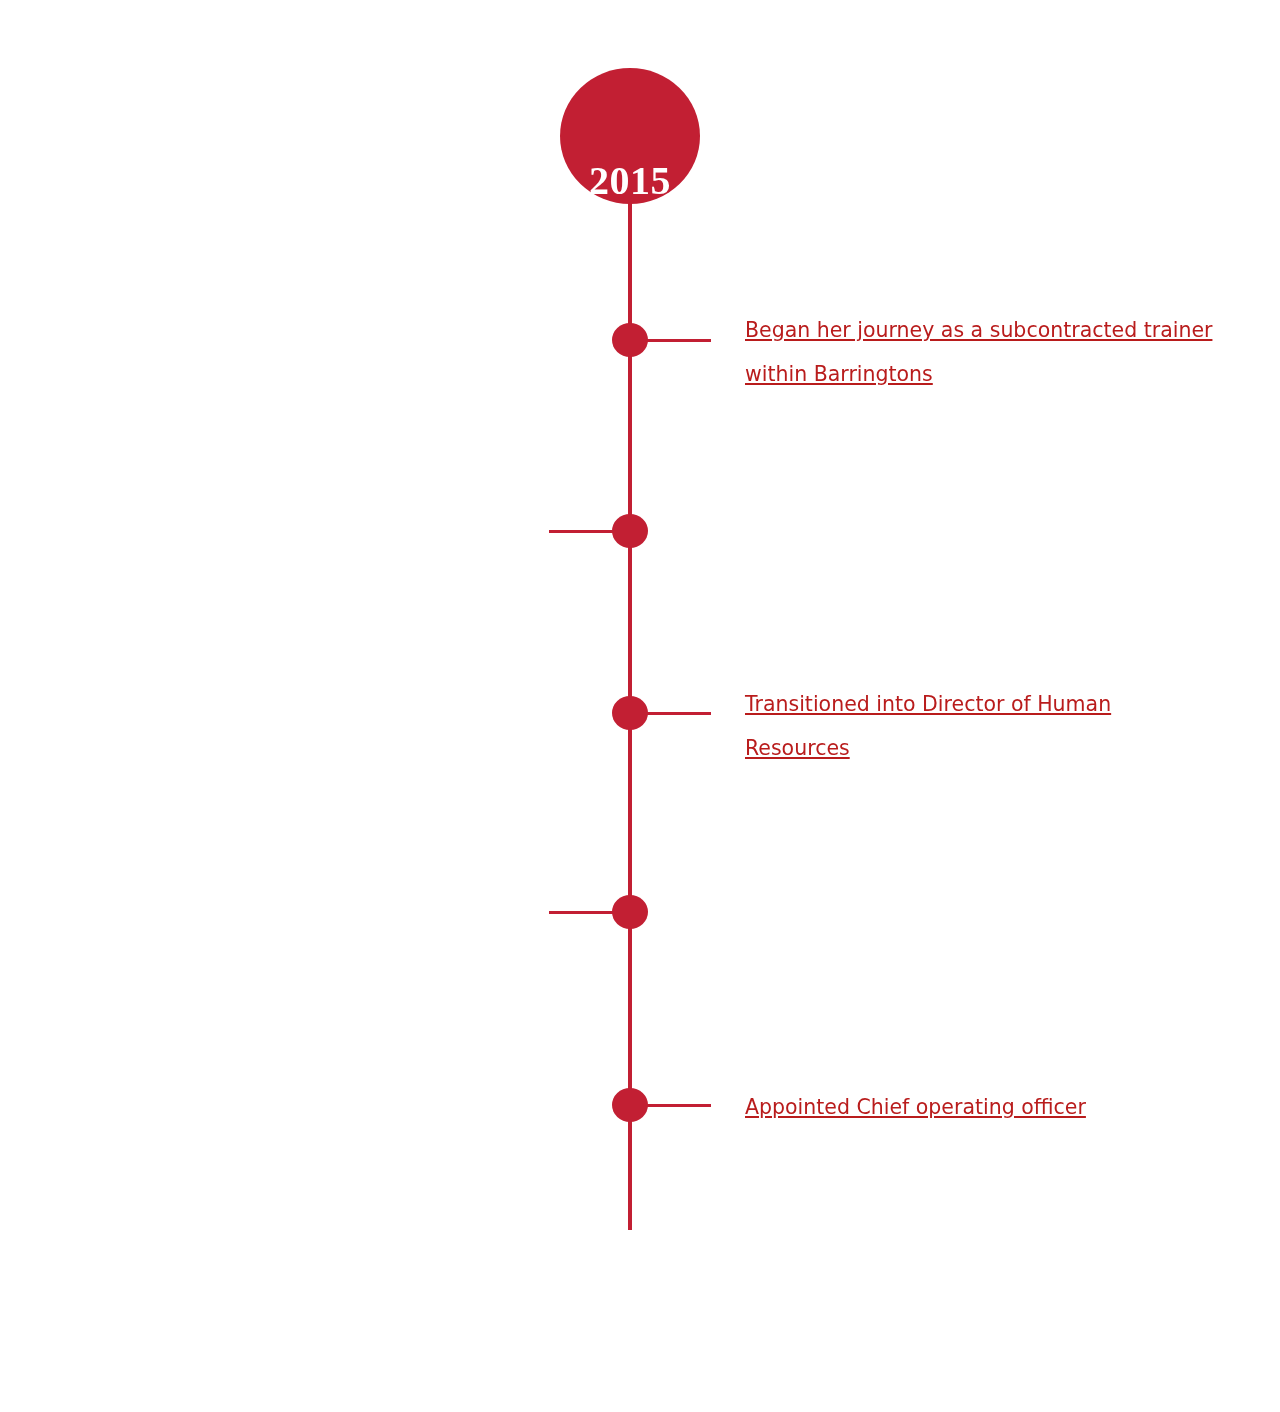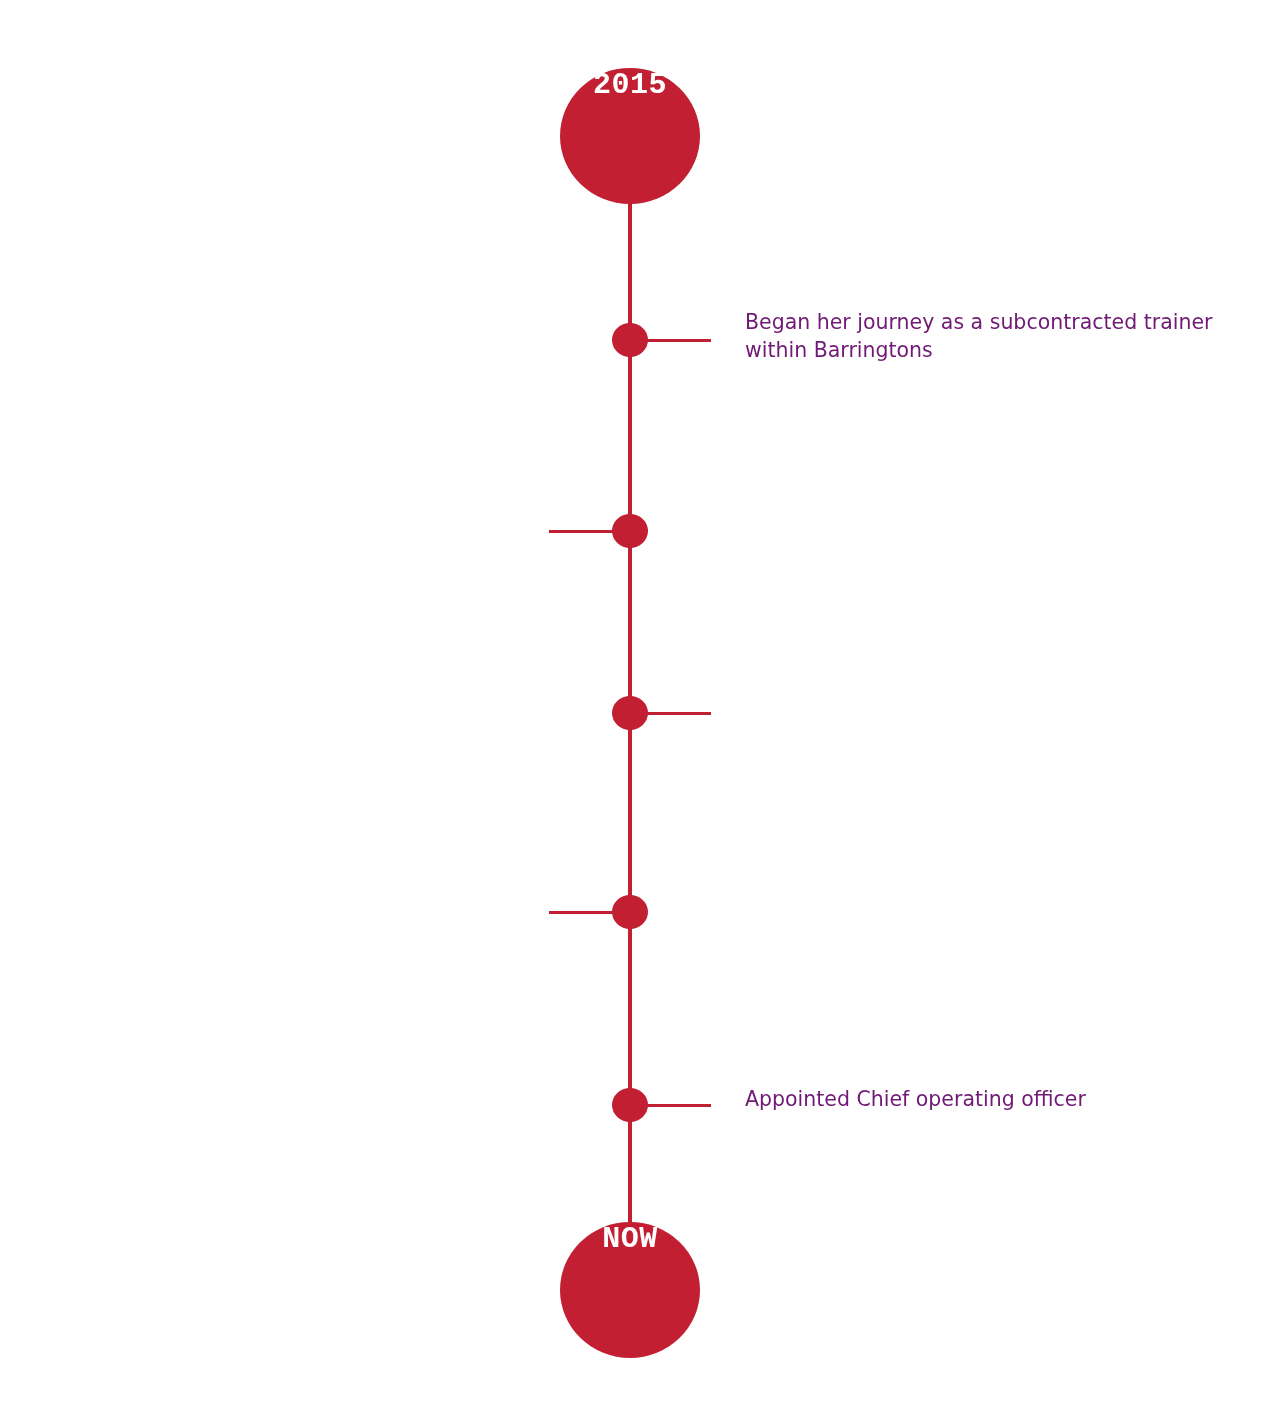--- a/index.html
+++ b/index.html
@@ -1,31 +1,31 @@
 <!DOCTYPE html>
 <html><head>
 <meta charset="utf-8">
 <style>
   html, body { margin: 0; padding: 0; background: #ffffff; }
   body { width: 1280px; height: 1412px; position: relative; overflow: hidden;
          font-family: "Liberation Sans", "DejaVu Sans", sans-serif; }
   .timeline { position: absolute; left: 0; top: 0; width: 1280px; height: 1412px; }
   .spine { position: absolute; left: 628px; top: 190px; width: 4px; height: 1040px; background: #c21f33; }
   .big-circle { position: absolute; left: 560px; width: 140px; height: 136px; border-radius: 50%;
-                background: #c21f33; display: flex; align-items: flex-start; justify-content: center;
-                color: #ffffff; font-family: Liberation Mono, monospace; font-weight: bold; font-size: 30px;
+                background: #c21f33; display: flex; align-items: flex-end; justify-content: center;
+                color: #ffffff; font-family: Liberation Serif, serif; font-weight: bold; font-size: 40px;
                 letter-spacing: 0.5px; }
   .big-circle.start { top: 68px; }
   .big-circle.end { top: 1222px; }
   .dot { position: absolute; left: 612px; width: 36px; height: 34px; border-radius: 50%; background: #c21f33; }
   .conn { position: absolute; height: 3px; background: #c21f33; width: 64px; }
   .conn.right { left: 647px; }
   .conn.left { left: 549px; }
-  .label { position: absolute; font-size: 22px; line-height: 28px; color: #701a75;
-           font-family: "DejaVu Sans", sans-serif; font-size: 20.5px; }
+  .label { position: absolute; font-size: 22px; line-height: 44px; color: #b91c1c;
+           font-family: "DejaVu Sans", sans-serif; font-size: 20.5px; text-decoration: underline; }
   .label.right { left: 745px; width: 510px; text-align: left; }
   .label.left { left: 20px; width: 497px; text-align: right; }
 </style>
 </head>
 <body>
 
 <div class="timeline">
   <div class="spine"></div>
 
   <div class="big-circle start">
@@ -34,24 +34,22 @@
 
   <div class="dot" style="top:323px"></div>
   <div class="conn right" style="top:339px"></div>
   <div class="label right" style="top:308px">Began her journey as a subcontracted trainer within Barringtons</div>
 
   <div class="dot" style="top:514px"></div>
   <div class="conn left" style="top:530px"></div>
 
   <div class="dot" style="top:696px"></div>
   <div class="conn right" style="top:712px"></div>
+  <div class="label right" style="top:682px; width:420px">Transitioned into Director of Human Resources</div>
 
   <div class="dot" style="top:895px"></div>
   <div class="conn left" style="top:911px"></div>
 
   <div class="dot" style="top:1088px"></div>
   <div class="conn right" style="top:1104px"></div>
   <div class="label right" style="top:1085px">Appointed Chief operating officer</div>
 
-  <div class="big-circle end">
-    <span>NOW</span>
-  </div>
 </div>
 
 </body></html>

